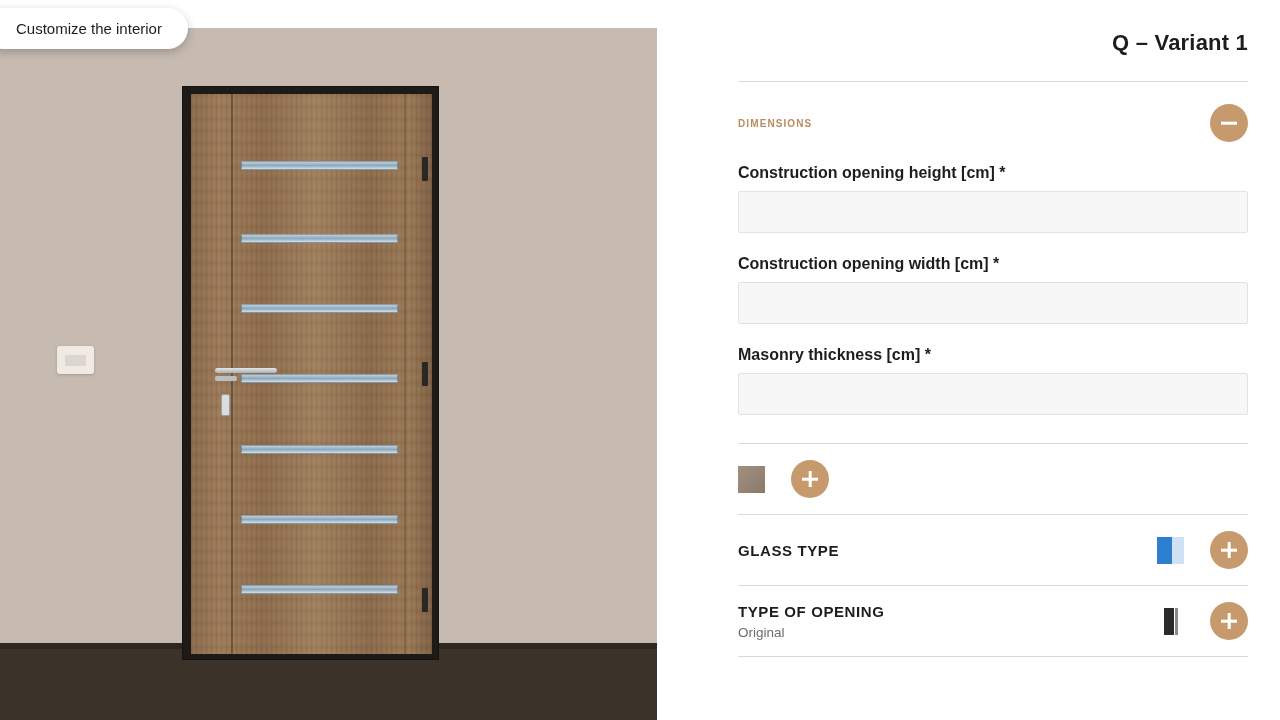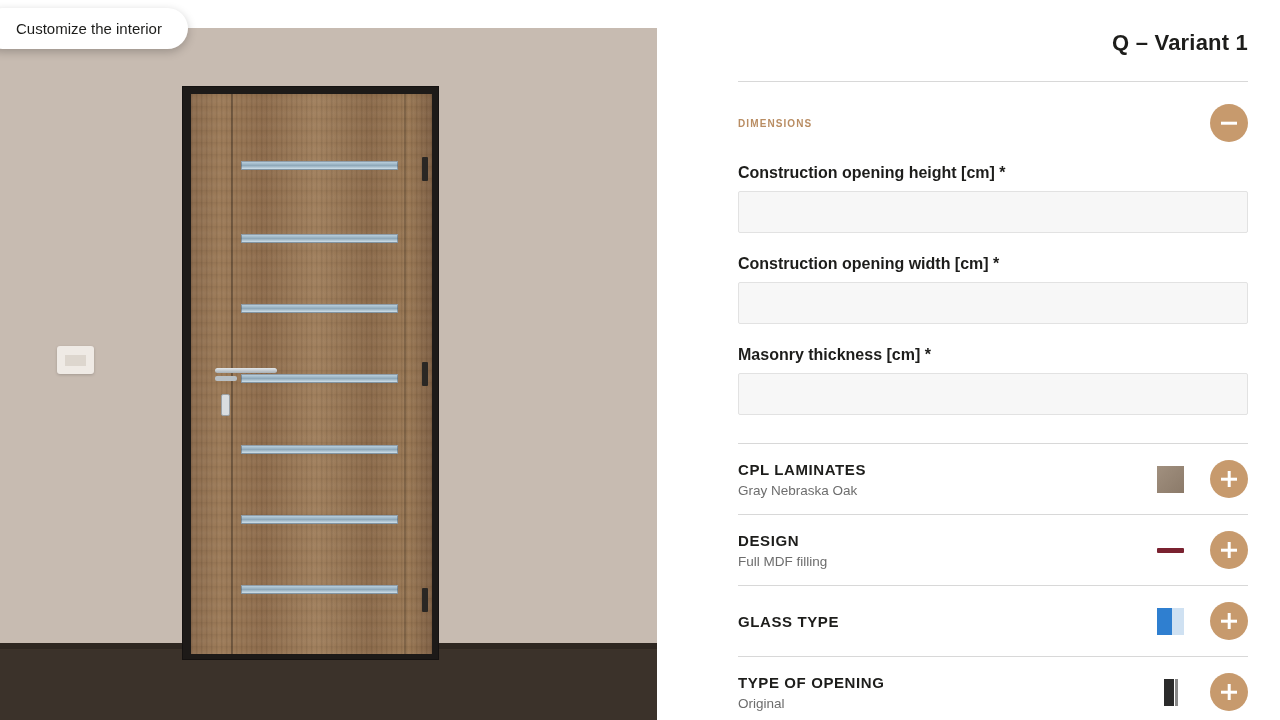--- a/index.html
+++ b/index.html
@@ -350,36 +350,24 @@
     </div>
 
     <div class="field">
       <label>Masonry thickness [cm] *</label>
       <input type="text" value="" placeholder="" style="">
     </div>
 
     <div class="divider"></div>
 
     <div class="opt-row">
-      <div class="opt-text">
-        <div class="opt-title">CPL LAMINATES</div>
-        <div class="opt-sub">Gray Nebraska Oak</div>
-      </div>
       <div class="swatch cpl"></div>
       <button class="circle-btn plus"></button>
     </div>
 
-    <div class="opt-row">
-      <div class="opt-text">
-        <div class="opt-title">DESIGN</div>
-        <div class="opt-sub">Full MDF filling</div>
-      </div>
-      <div class="swatch design"></div>
-      <button class="circle-btn plus"></button>
-    </div>
 
     <div class="opt-row">
       <div class="opt-text">
         <div class="opt-title">GLASS TYPE</div>
       </div>
       <div class="swatch glass"></div>
       <button class="circle-btn plus"></button>
     </div>
 
     <div class="opt-row">

